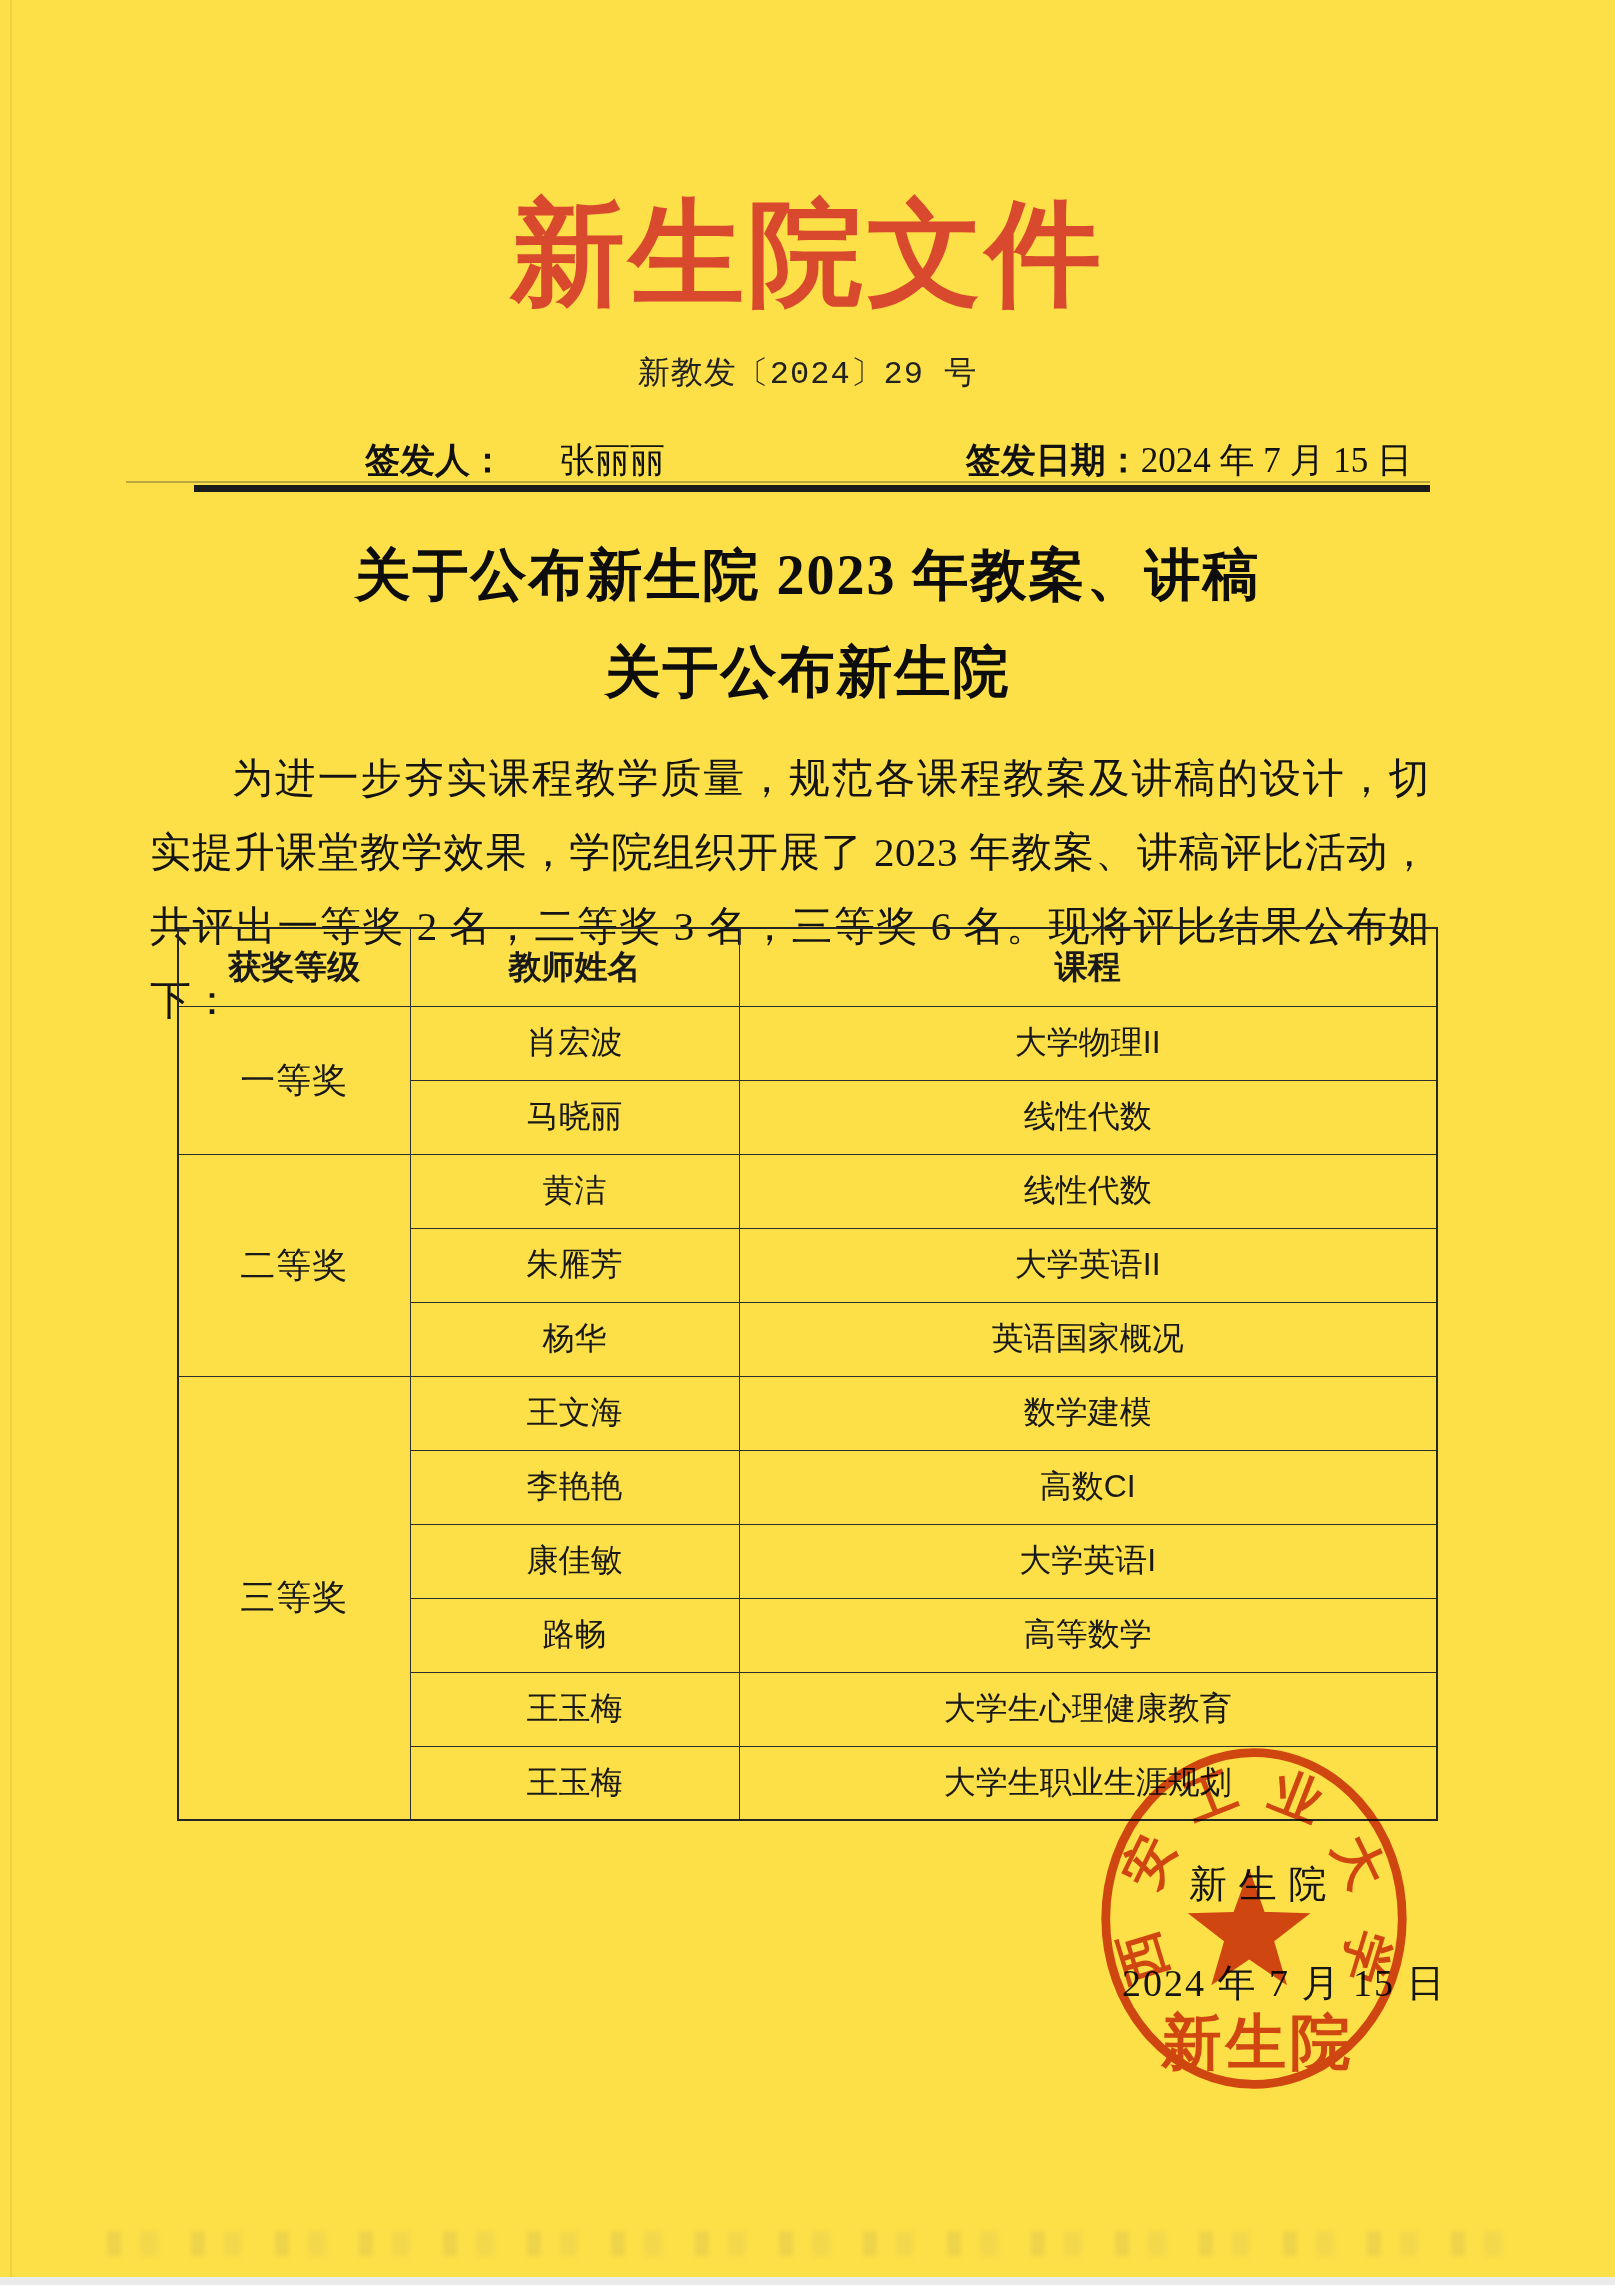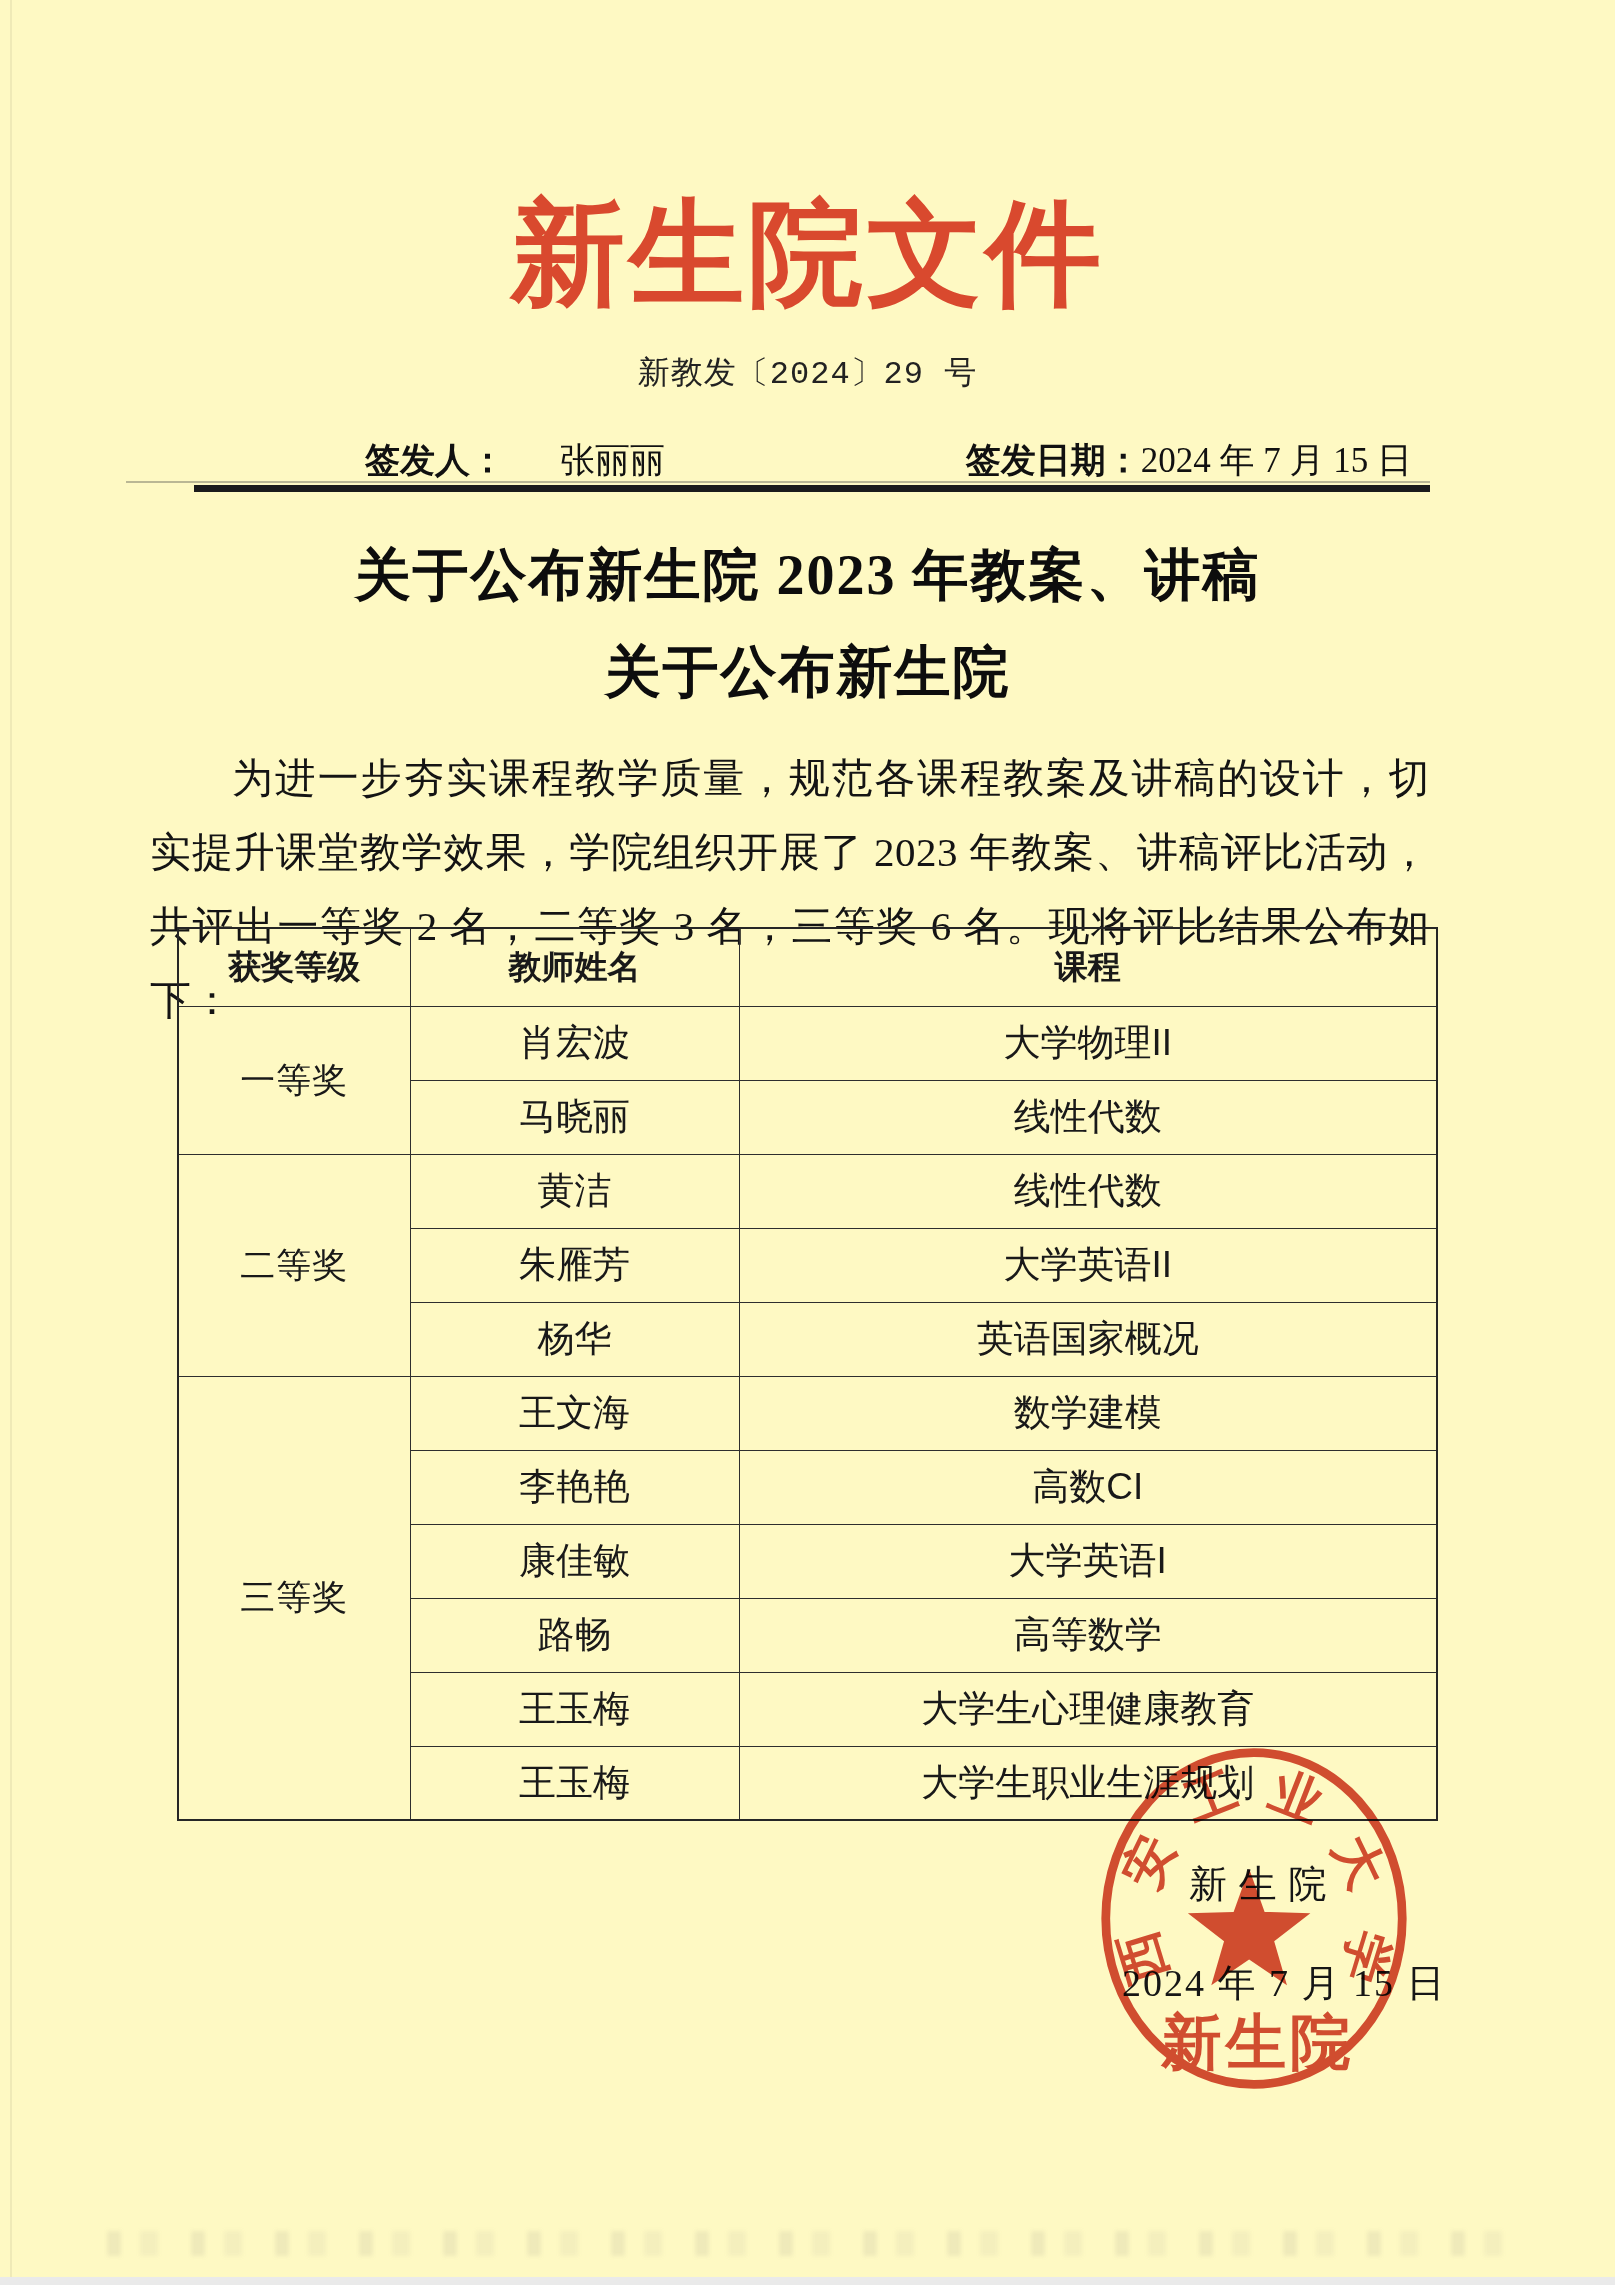--- a/index.html
+++ b/index.html
@@ -9,21 +9,21 @@
   }
   *{margin:0;padding:0;box-sizing:border-box;}
   html,body{background:#ffffff;}
   body{
     width:1615px;height:2286px;
     position:relative;
     font-family:"Liberation Sans",sans-serif;
     color:var(--ink);
     overflow:hidden;
   }
-  .page{position:absolute;inset:0;background:#fef9c3;}
+  .page{position:absolute;inset:0;background:#fde047;}
   .scan-edge-left{
     position:absolute;left:9.8px;top:0;bottom:0;width:2px;
     background:rgba(0,0,0,0.06);
   }
   .scan-edge-bottom{
     position:absolute;left:0;right:0;bottom:0;height:8.8px;
     background:#eaeaea;
   }
   .bleed-noise{
     position:absolute;left:107px;top:2231px;width:1395px;height:25px;
@@ -91,21 +91,21 @@
     border-collapse:collapse;table-layout:fixed;
     font-family:"Liberation Sans",sans-serif;
     border-radius:21px;
   }
   .award-table col.c1{width:232px;}
   .award-table col.c2{width:329px;}
   .award-table col.c3{width:698px;}
   .award-table th,.award-table td{
     border:1.5px solid #2e2e2e;
     text-align:center;vertical-align:middle;
-    font-size:37px;color:#191919;
+    font-size:32px;color:#191919;
     overflow:hidden;white-space:nowrap;
   }
   .award-table thead tr{height:78px;}
   .award-table tbody tr{height:74px;}
   .award-table th{font-weight:bold;font-size:33px;}
   .award-table td.level-cell{font-size:35px;letter-spacing:1px;margin-top:42px;}
   .award-table{border:2.4px solid #262626;}
 
   
   .sig-org{

